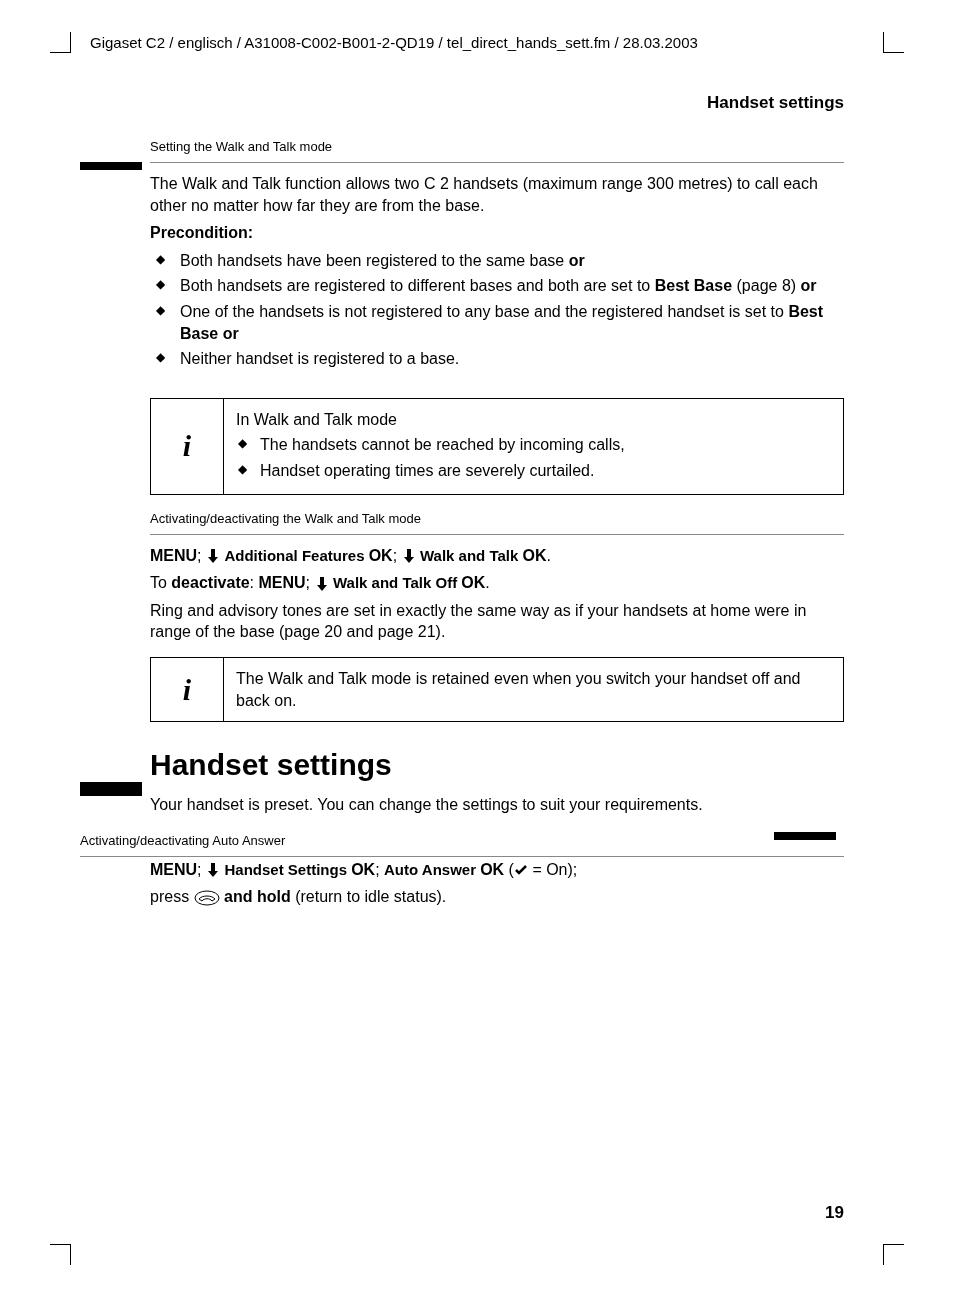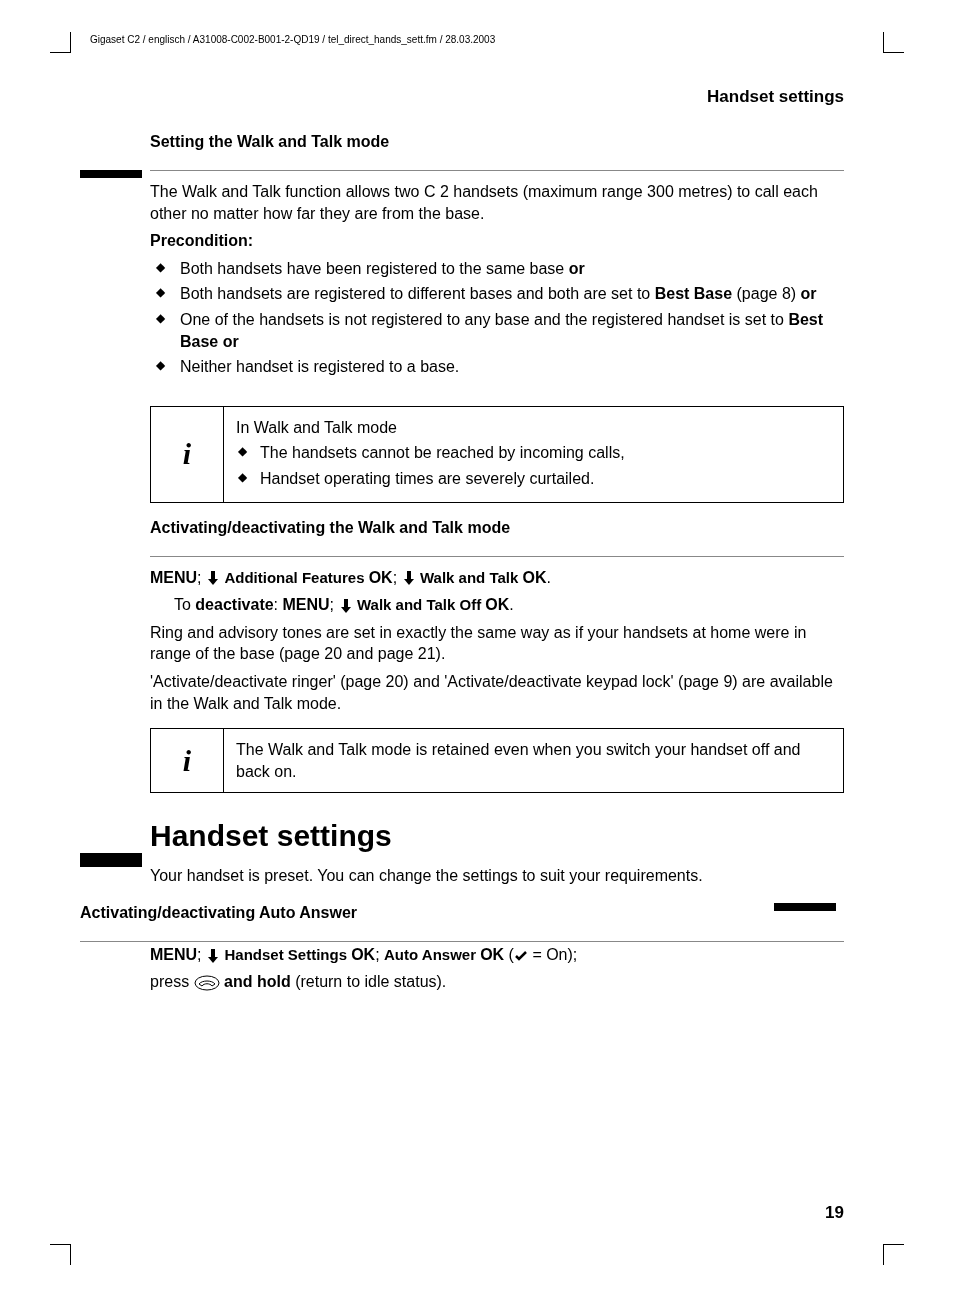--- a/index.html
+++ b/index.html
@@ -21,21 +21,21 @@
     position: absolute;
     width: 20px;
     height: 20px;
   }
   .crop-tl { top: 32px; left: 50px; border-left: 1.5px solid #000; border-top: 1.5px solid #000; transform: rotate(180deg);}
   .crop-tr { top: 32px; right: 50px; border-right: 1.5px solid #000; border-top: 1.5px solid #000; transform: rotate(180deg);}
   .crop-bl { bottom: 42px; left: 50px; border-left: 1.5px solid #000; border-bottom: 1.5px solid #000; transform: rotate(180deg);}
   .crop-br { bottom: 42px; right: 50px; border-right: 1.5px solid #000; border-bottom: 1.5px solid #000; transform: rotate(180deg);}
 
   .header-path {
-    font-size: 10px;
+    font-size: 15px;
     margin-left: 10px;
     margin-top: 4px;
     margin-bottom: 42px;
   }
   .section-label {
     text-align: right;
     font-weight: bold;
     font-size: 17px;
     margin-right: 30px;
     margin-bottom: 26px;
@@ -52,23 +52,23 @@
   }
   .heading-marker {
     width: 62px;
     height: 8px;
     background: #000;
     margin-bottom: -7px;
     margin-right: 8px;
     flex-shrink: 0;
   }
   .subheading {
-    font-weight: bold;
-    font-size: 16px;
-    padding-bottom: 19px;
+    font-weight: normal;
+    font-size: 13px;
+    padding-bottom: 8px;
     width: 100%;
     border-bottom: 1.5px solid #888;
   }
   .heading-block-sub {
     margin-left: -70px;
     display: flex;
     align-items: flex-end;
     margin-bottom: 0px;
     margin-top: 10px;
   }
@@ -204,31 +204,30 @@
             <rect x="5" y="1" width="4" height="9" fill="#000"></rect>
             <polygon points="2,9 12,9 7,15" fill="#000"></polygon>
           </svg></span>
       <span class="bold" style="font-size:15px;"> Additional Features </span><span class="bold">OK</span><span>; </span>
       <span class="nav-arrow"><svg width="14" height="16">
             <rect x="5" y="1" width="4" height="9" fill="#000"></rect>
             <polygon points="2,9 12,9 7,15" fill="#000"></polygon>
           </svg></span>
       <span class="bold" style="font-size:15px;"> Walk and Talk </span><span class="bold">OK</span><span>.</span>
     </p>
-    <p style="margin-top:2px;margin-left:24px;">
+    <p style="margin-top:2px;">
       <span>To </span><span class="bold">deactivate</span><span>: </span><span class="bold">MENU</span><span>; </span>
       <span class="nav-arrow"><svg width="14" height="16">
             <rect x="5" y="1" width="4" height="9" fill="#000"></rect>
             <polygon points="2,9 12,9 7,15" fill="#000"></polygon>
           </svg></span>
       <span class="bold" style="font-size:15px;"> Walk and Talk Off </span><span class="bold">OK</span><span>.</span>
     </p>
 
     <p>Ring and advisory tones are set in exactly the same way as if your handsets at home were in range of the base (page 20 and page 21).</p>
-    <p>'Activate/deactivate ringer' (page 20) and 'Activate/deactivate keypad lock' (page 9) are available in the Walk and Talk mode.</p>
 
     <div class="info-box small">
       <div class="info-icon-cell">i</div>
       <div class="info-content">
         <p>The Walk and Talk mode is retained even when you switch your handset off and back on.</p>
       </div>
     </div>
 
     <div class="heading-block-sub mt26">
       <div class="heading-marker-big"></div>

